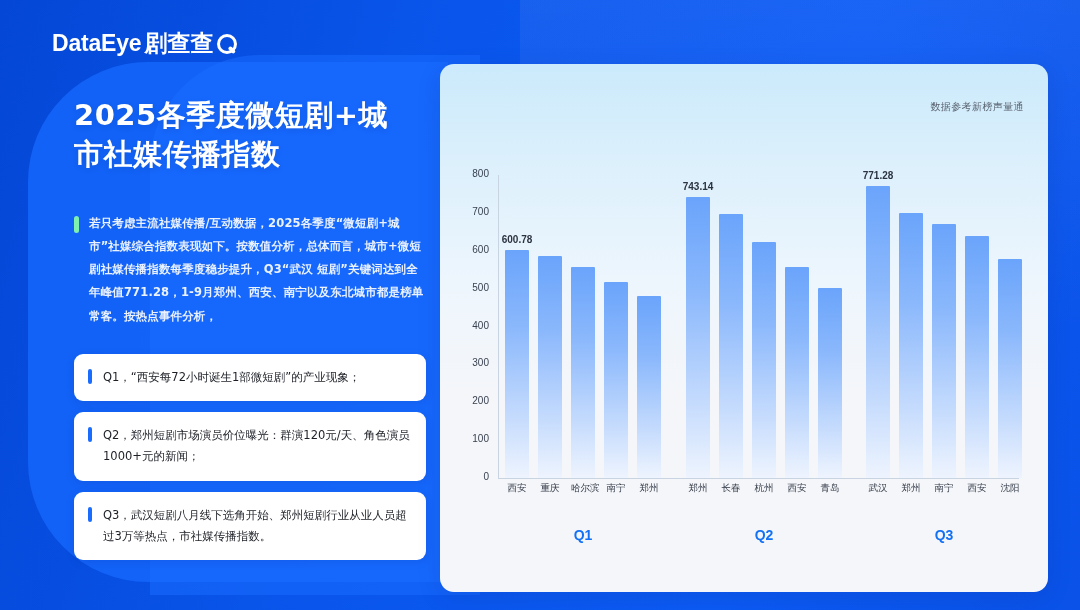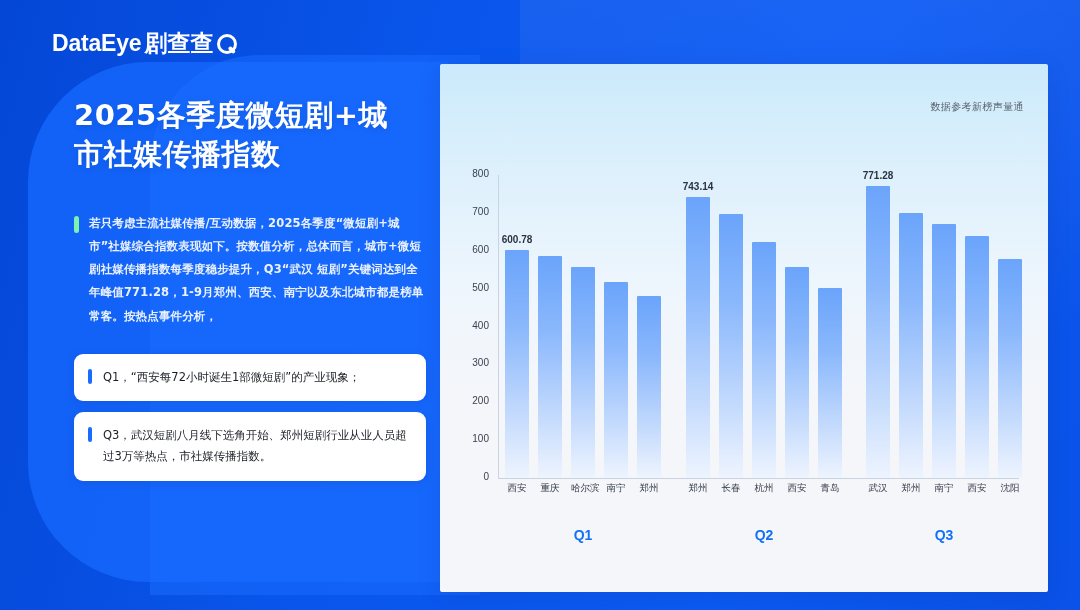--- a/index.html
+++ b/index.html
@@ -116,21 +116,21 @@
     color: #1c1f26;
     font-size: 11.5px;
     line-height: 1.85;
     font-family: "DejaVu Sans", "Liberation Sans", sans-serif;
   }
 
   
   .panel {
     position: absolute; left: 440px; top: 64px;
     width: 608px; height: 528px;
-    border-radius: 2px;
+    border-radius: 14px;
     background: linear-gradient(180deg, #cbeafb 0%, #ddf0fc 20%, #eef6fd 42%, #f4f6fa 62%, #f5f6f9 100%);
     box-shadow: 0 6px 24px rgba(0,24,90,0.12);
     overflow: hidden;
     z-index: 6;
   }
   .panel-note {
     position: absolute; right: 24px; top: 36px;
     font-size: 10px; color: #5b6470;
     letter-spacing: 0.4px;
     font-family: "DejaVu Sans", "Liberation Sans", sans-serif;
@@ -251,20 +251,24 @@
     <div class="intro-text">若只考虑主流社媒传播/互动数据，2025各季度“微短剧+城市”社媒综合指数表现如下。按数值分析，总体而言，城市+微短剧社媒传播指数每季度稳步提升，Q3“武汉 短剧”关键词达到全年峰值771.28，1-9月郑州、西安、南宁以及东北城市都是榜单常客。按热点事件分析，</div>
   </div>
 
   <div class="cards">
     <div class="card">
       <span class="card-bar"></span>
       <div class="card-text">Q1，“西安每72小时诞生1部微短剧”的产业现象；</div>
     </div>
     <div class="card">
       <span class="card-bar"></span>
+      <div class="card-text">Q2，郑州短剧市场演员价位曝光：群演120元/天、角色演员1000+元的新闻；</div>
+    </div>
+    <div class="card">
+      <span class="card-bar"></span>
       <div class="card-text">Q3，武汉短剧八月线下选角开始、郑州短剧行业从业人员超过3万等热点，市社媒传播指数。</div>
     </div>
   </div>
 </div>
 
 <div class="panel">
   <div class="panel-note">数据参考新榜声量通</div>
 
   <div class="plot">
     <div class="axis-line"></div>

